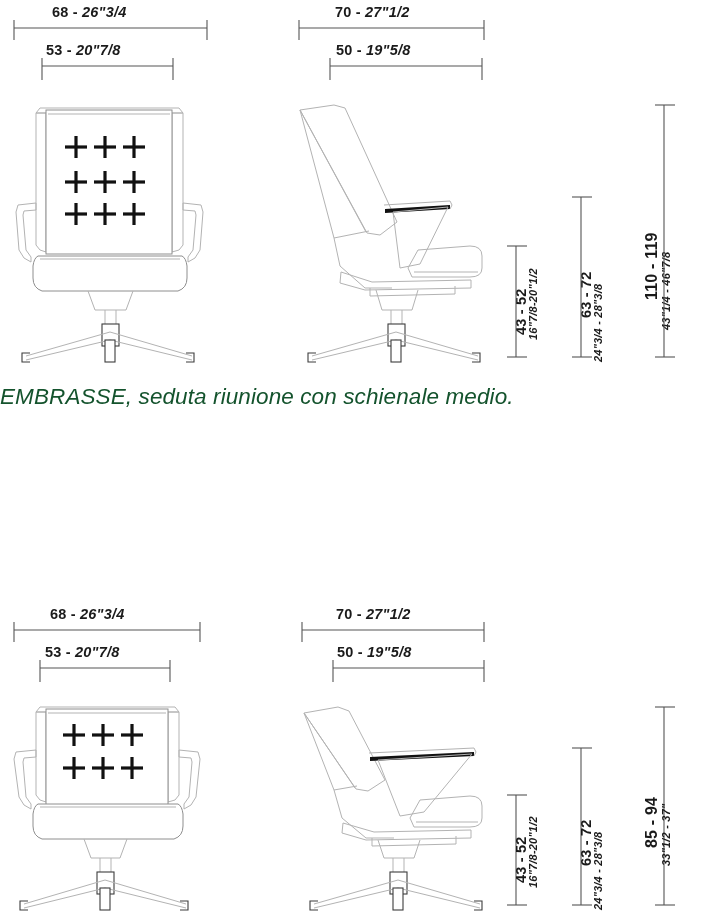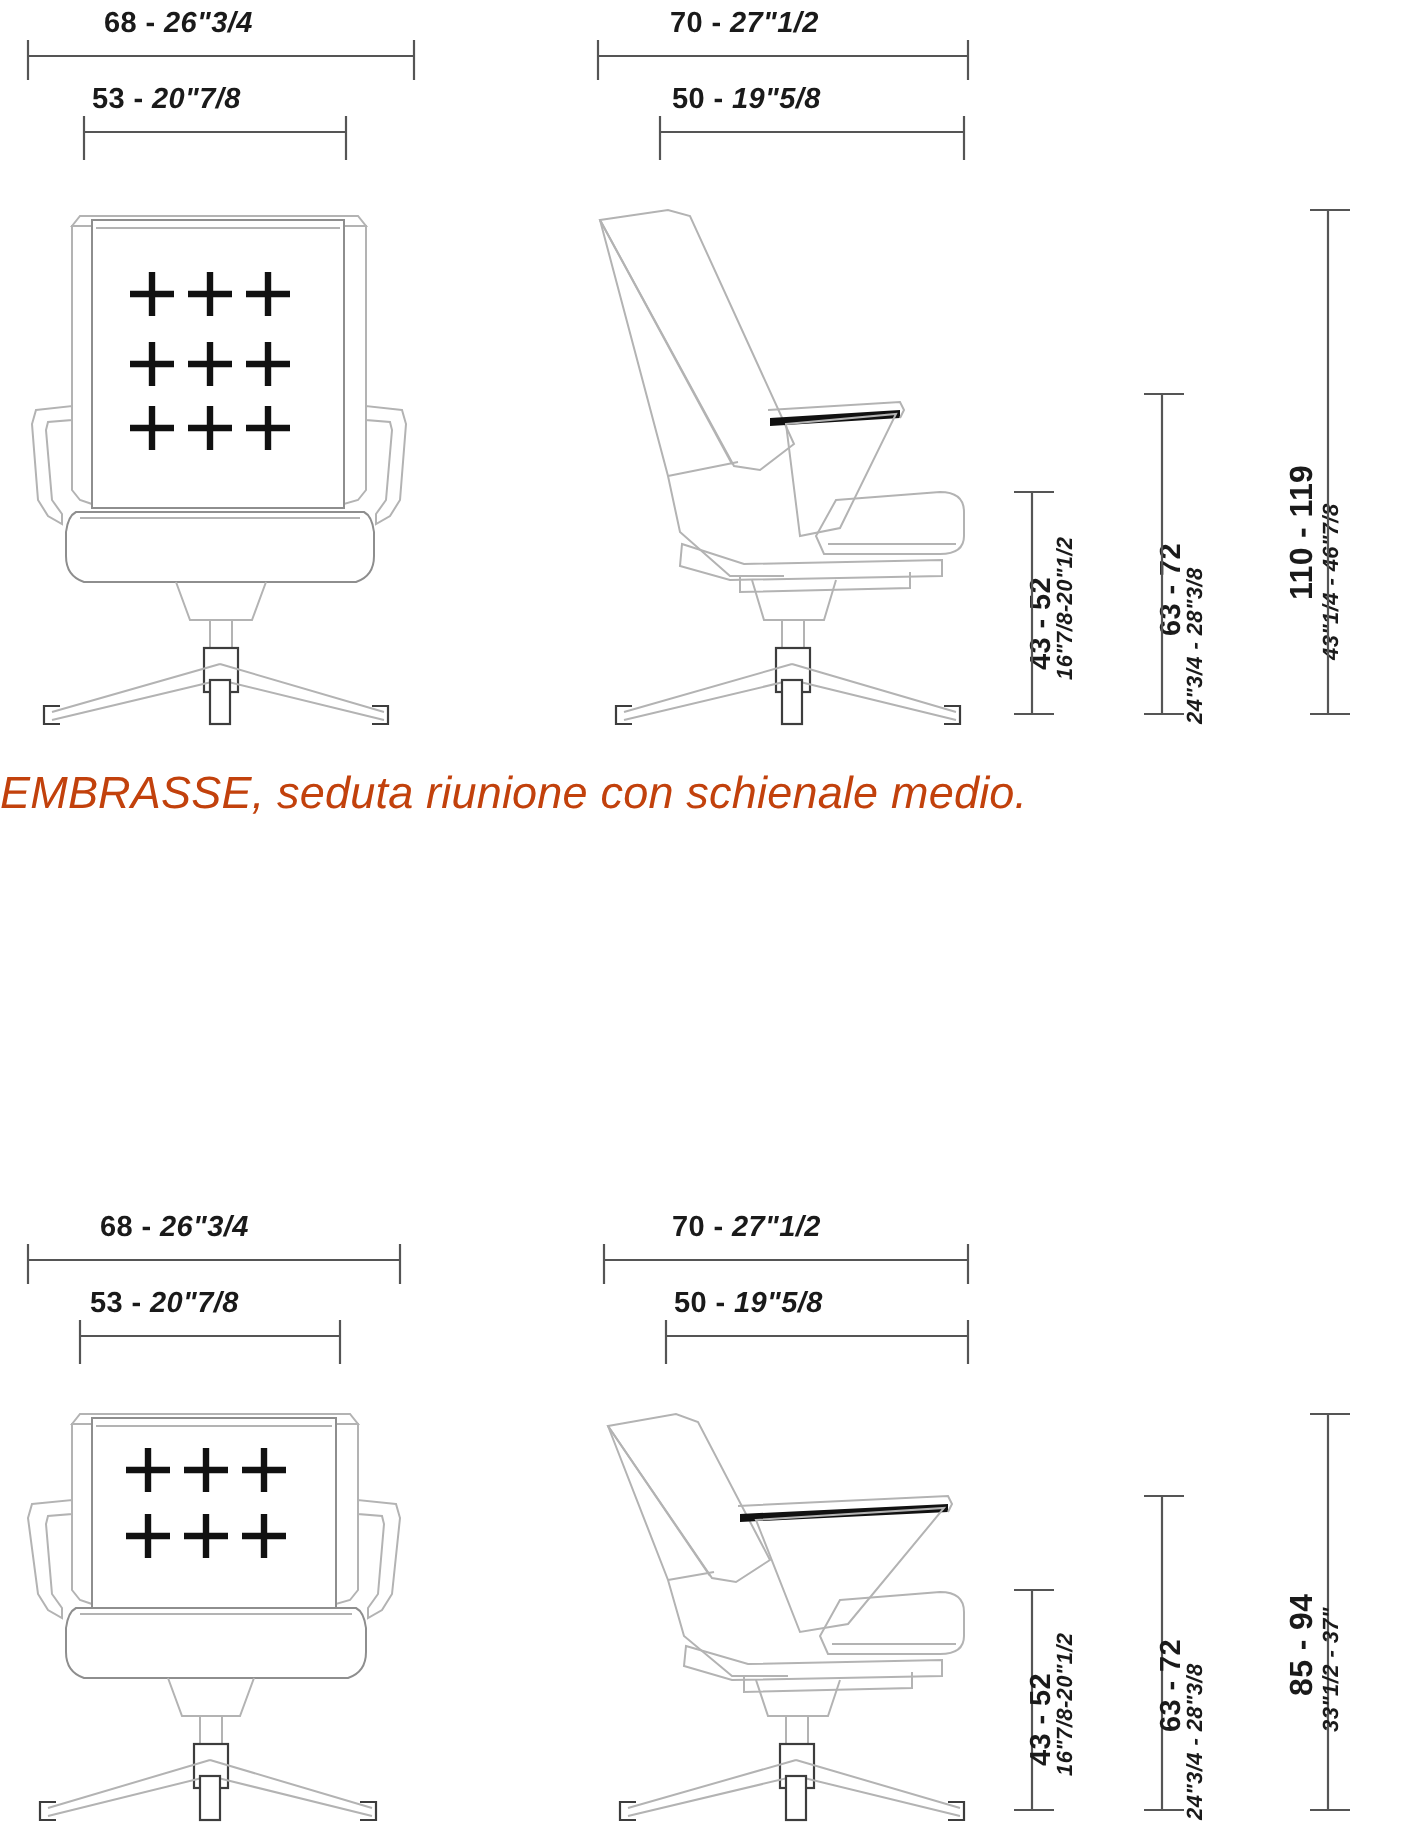--- a/index.html
+++ b/index.html
@@ -48,21 +48,21 @@
     white-space: nowrap;
   }
   .caption {
     position: absolute;
     left: 0px;
     top: 384px;
     width: 700px;
     font-family: "Liberation Sans", sans-serif;
     font-style: italic;
     font-size: 22.5px;
-    color: #c2410c;
+    color: #14532d;
     letter-spacing: 0.1px;
   }
   svg { display: block; }
   .ln { stroke: #3d3d3d; stroke-width: 1.1; fill: none; }
   .ln-thin { stroke: #8e8e8e; stroke-width: 1; fill: none; }
   .ln-light { stroke: #b3b3b3; stroke-width: 1; fill: none; }
   .ln-dim { stroke: #555555; stroke-width: 1.1; fill: none; }
   .fill-w { fill: #ffffff; }
   .fill-blk { fill: #111111; }
   .plus { stroke: #111111; stroke-width: 3.2; }

